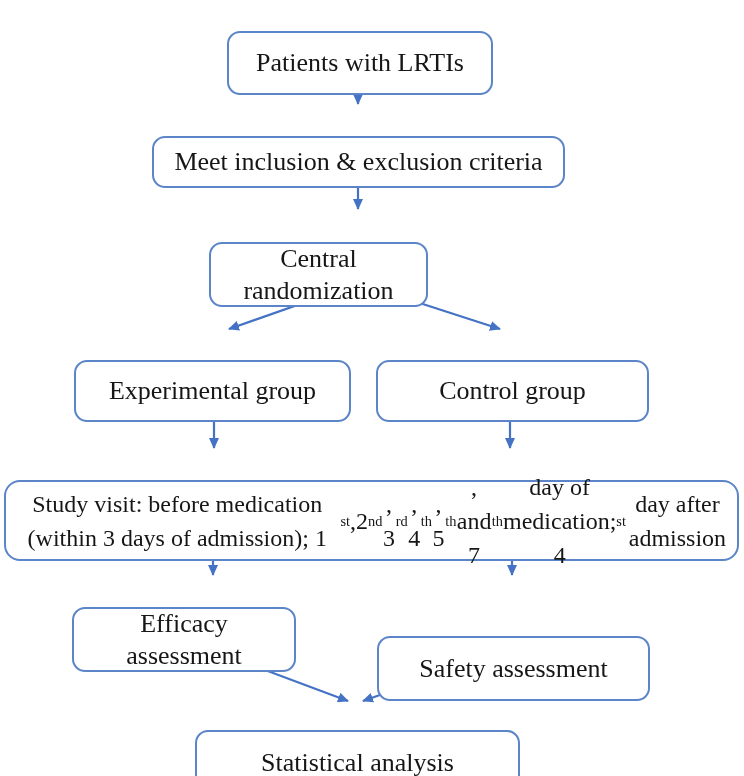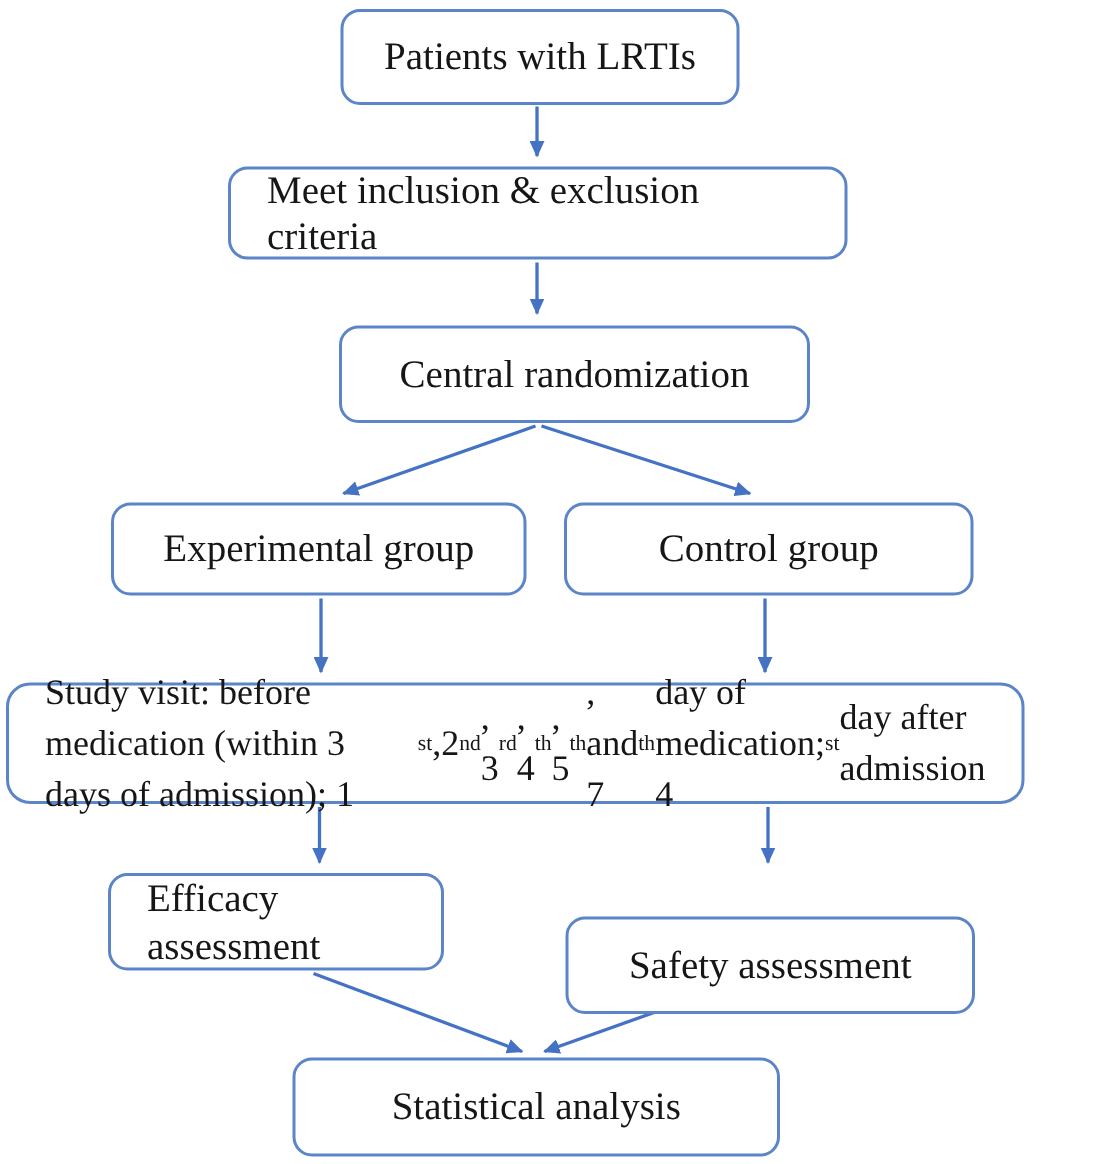--- a/index.html
+++ b/index.html
@@ -10,33 +10,35 @@
     font-family:"Liberation Serif","DejaVu Serif",serif;
     overflow:hidden;
   }
   .arrow-layer{
     position:absolute;left:0;top:0;width:744px;height:776px;
     pointer-events:none;
   }
   .node{
     position:absolute;box-sizing:border-box;
     display:flex;align-items:center;justify-content:center;
+    text-align:center;
     background:#ffffff;
     border:2px solid var(--border,#5b85c8);
     border-radius:13px;
     color:var(--text,#161616);
     font-size:26px;line-height:1.2;
-    padding:2px 24px;
+    padding:2px 8px;
+    margin-top:25px;
   }
   #n-patients{left:227px;top:6px;width:266px;height:64px;}
-  #n-criteria{left:152px;top:111px;width:413px;height:62px;}
-  #n-randomization{left:226px;top:217px;width:314px;height:65px;}
+  #n-criteria{left:152px;top:111px;width:413px;height:52px;}
+  #n-randomization{left:209px;top:217px;width:219px;height:65px;}
   #n-experimental{left:74px;top:335px;width:277px;height:62px;}
   #n-control{left:376px;top:335px;width:273px;height:62px;}
-  #n-study{left:4px;top:455px;width:679px;height:81px;font-size:24px;line-height:34px;border-radius:16px;}
+  #n-study{left:4px;top:455px;width:735px;height:81px;font-size:24px;line-height:34px;border-radius:16px;}
   #n-efficacy{left:72px;top:582px;width:224px;height:65px;}
   #n-safety{left:377px;top:611px;width:273px;height:65px;}
   #n-statistical{left:195px;top:705px;width:325px;height:66px;}
   sup{font-size:60%;line-height:0;}
   line.conn{stroke:var(--arrow,#4472c4);stroke-width:2.2;}
 </style>
 </head>
 <body>
 
 <div class="canvas">

